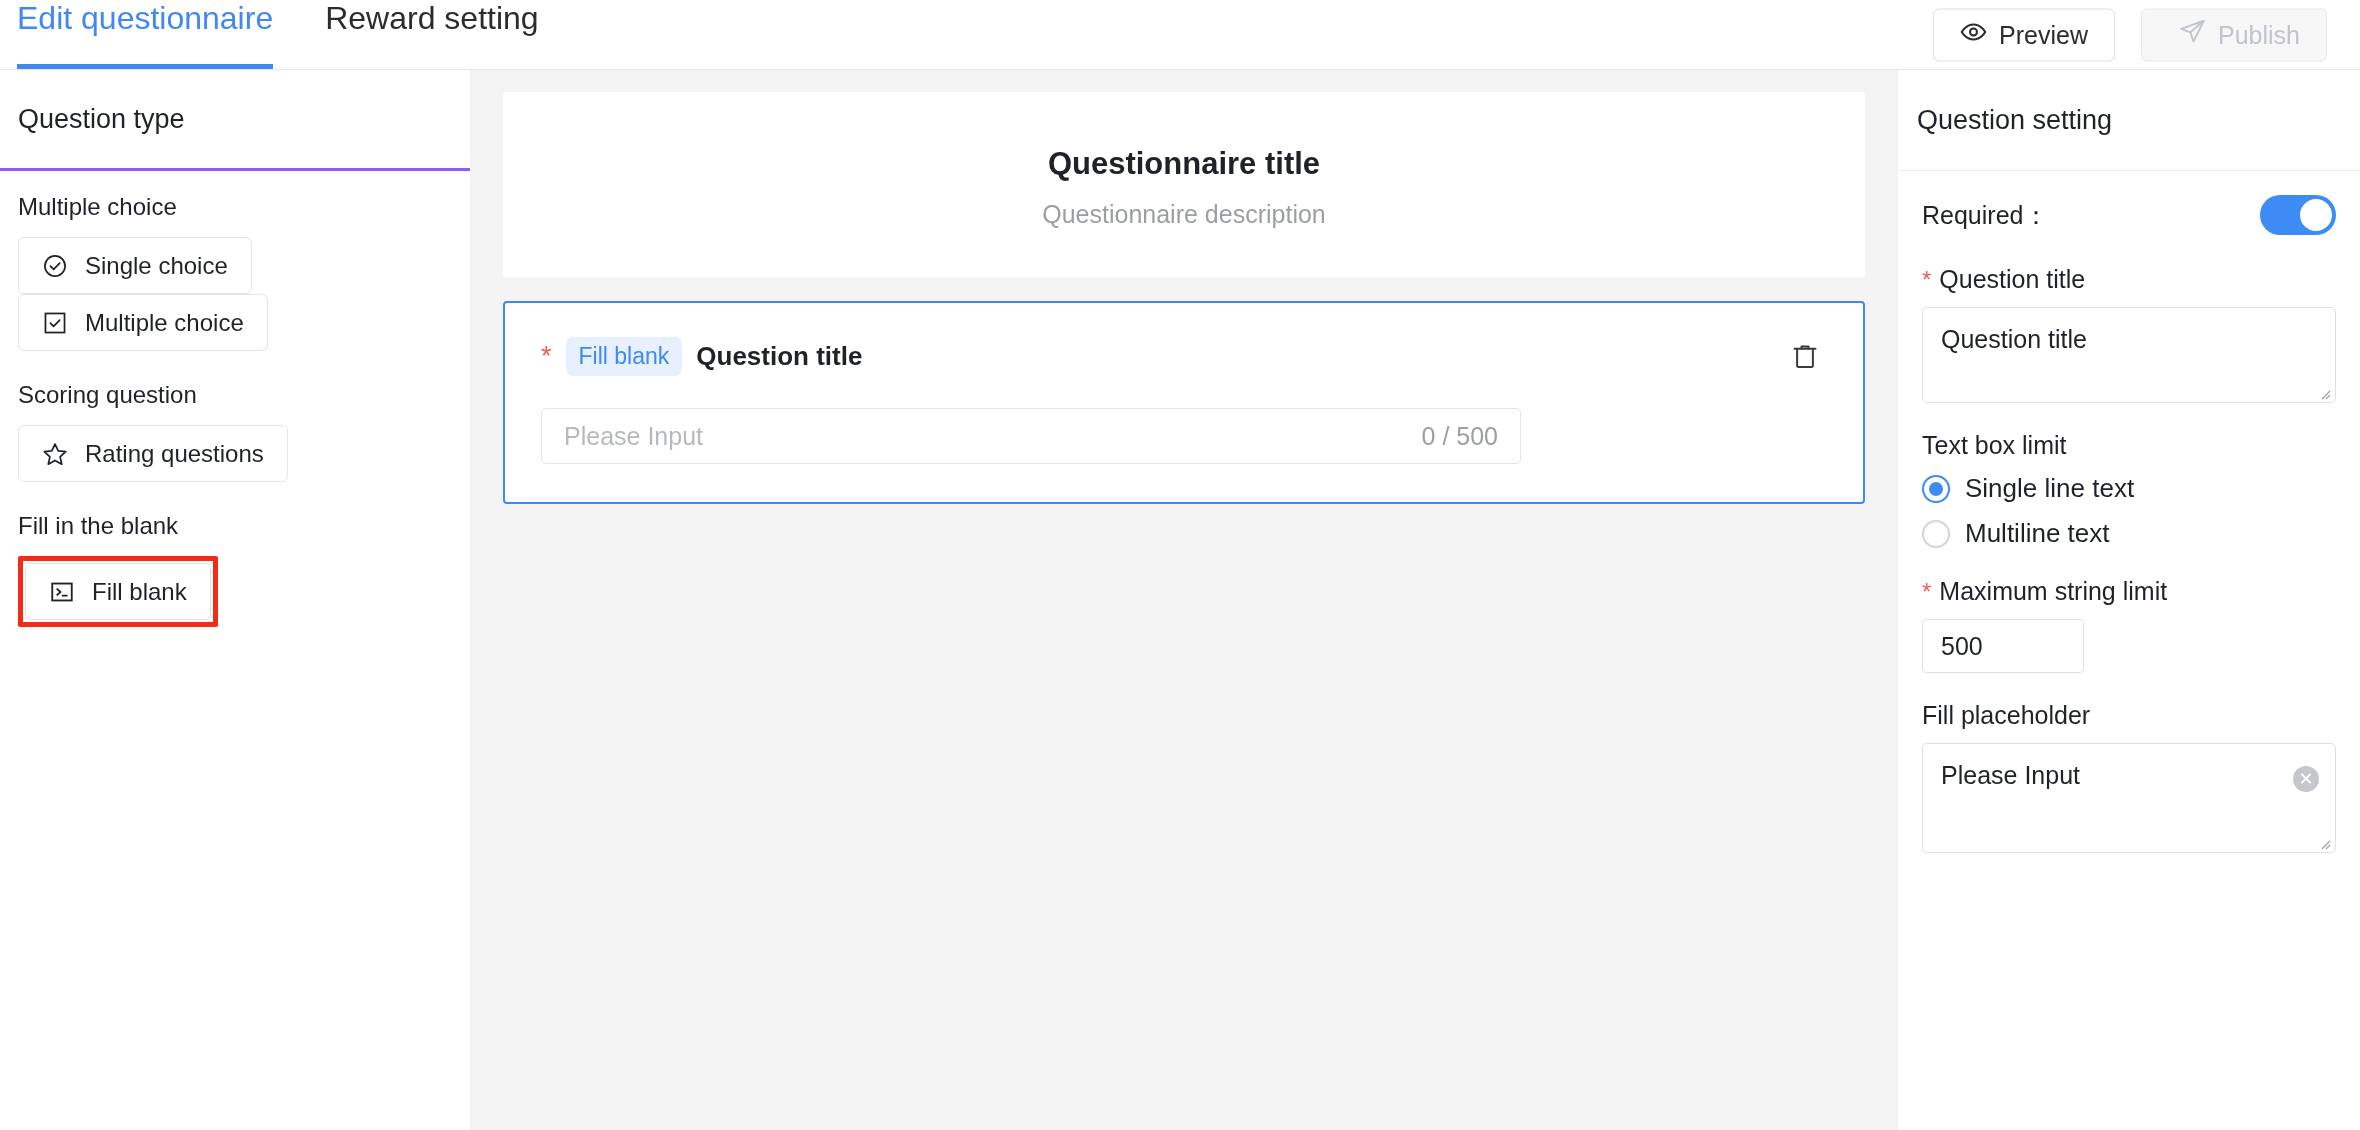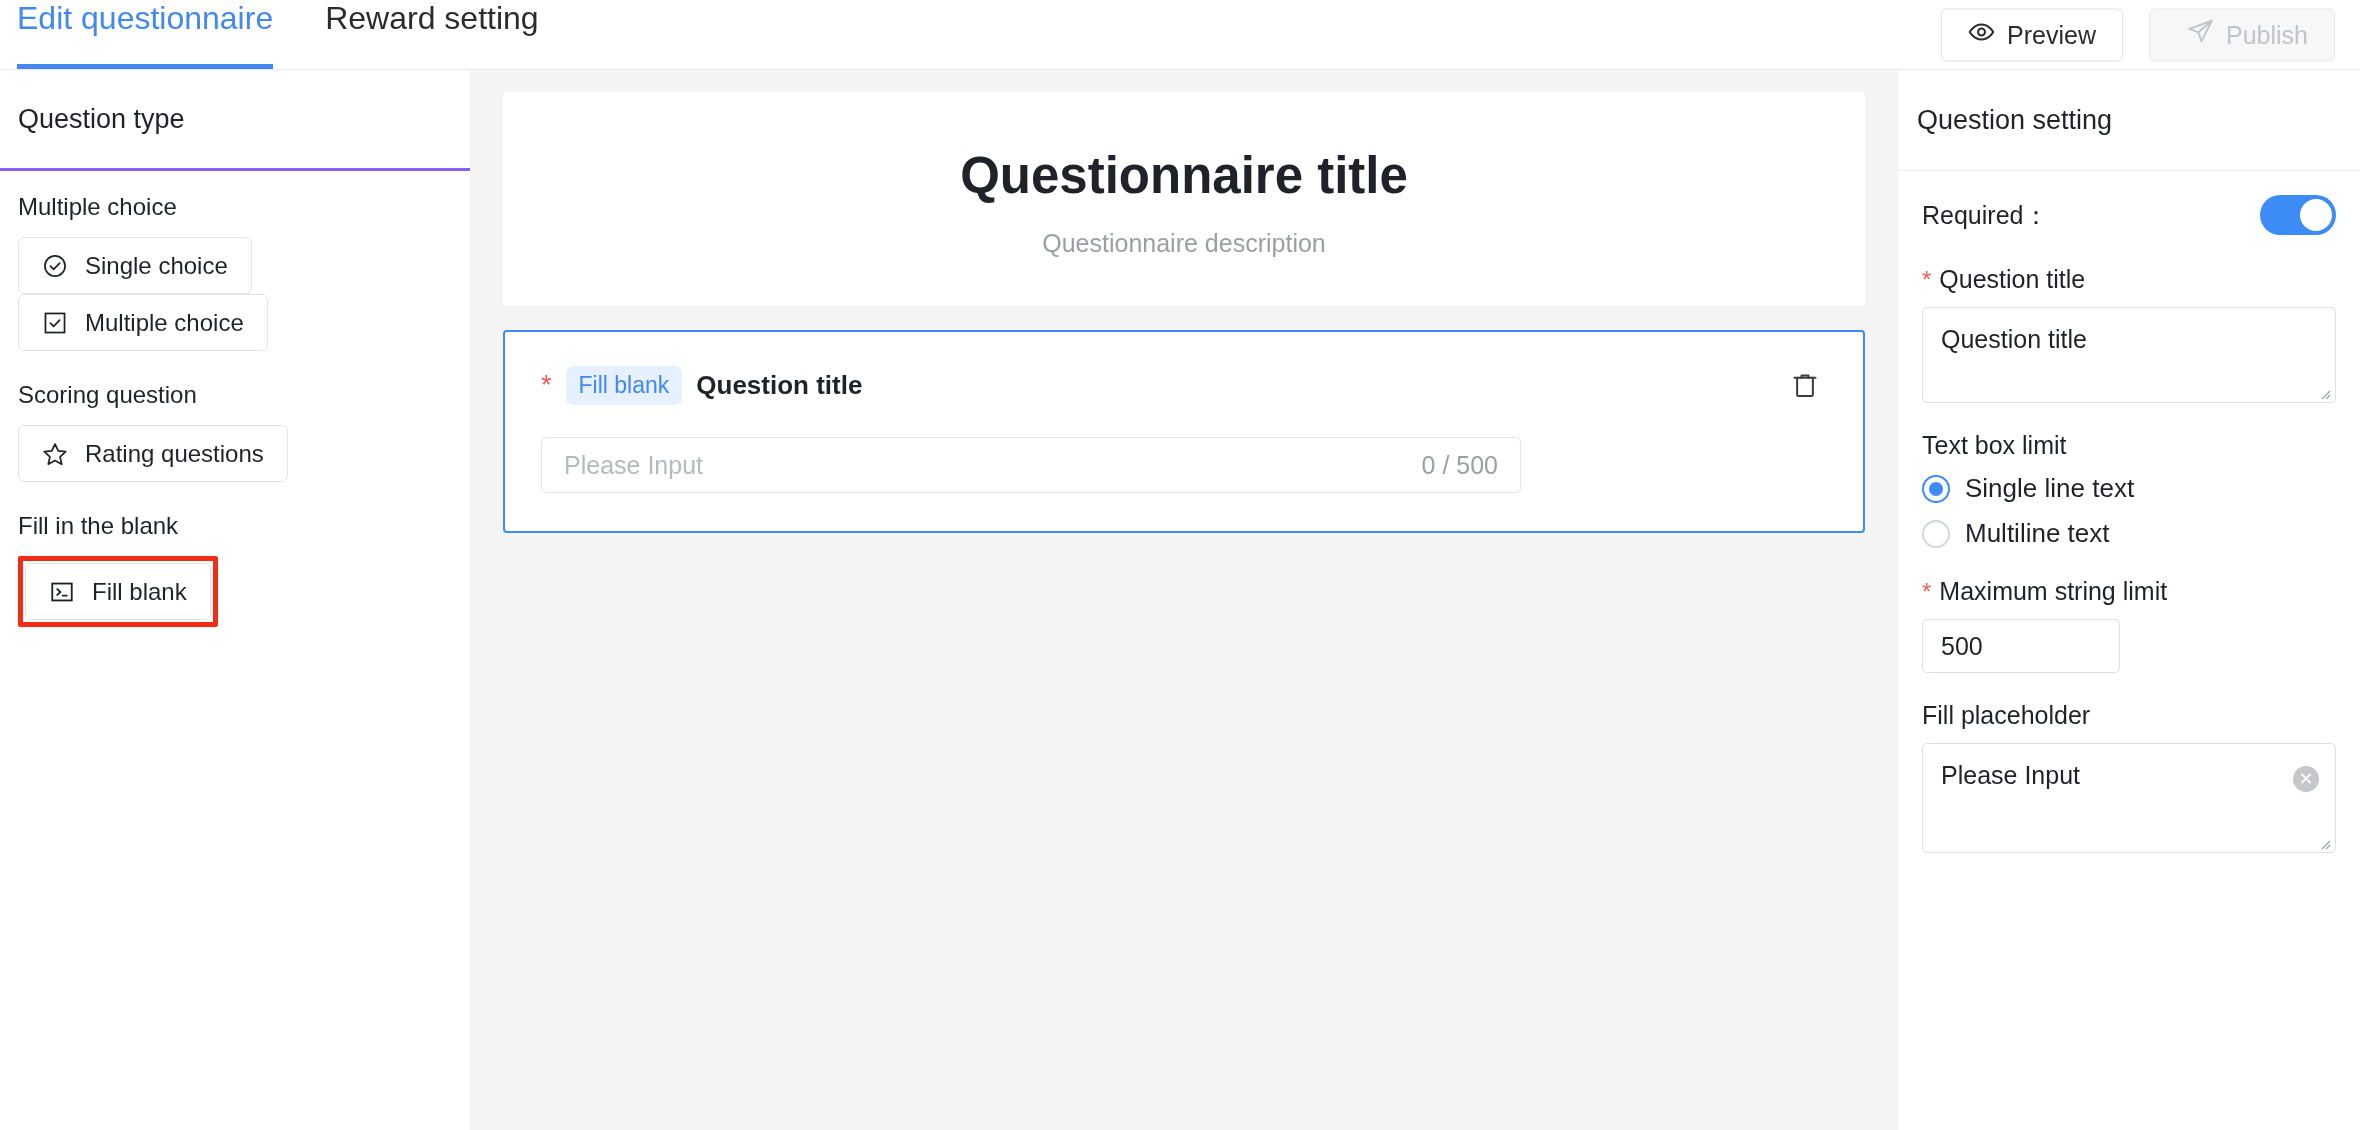--- a/index.html
+++ b/index.html
@@ -37,21 +37,21 @@
   .tab.active::after {
     content: "";
     position: absolute;
     left: 0; right: 0; bottom: 0;
     height: 5px;
     background: #4189f0;
   }
 
   .topbar-actions {
     position: absolute;
-    right: 25px; top: 50%;
+    right: 33px; top: 50%;
     transform: translateY(-50%);
     display: flex;
     align-items: flex-end;
   }
   .btn {
     display: flex; align-items: center; justify-content: center;
     gap: 12px;
     height: 53px;
     padding: 0 26px;
     border: 1px solid #dcdfe6;
@@ -133,24 +133,24 @@
     padding: 22px 33px 0 33px;
     overflow: hidden;
   }
   .q-header-card {
     background: #ffffff;
     border-radius: 4px;
     padding: 54px 0 48px 0;
     text-align: center;
   }
   .q-title {
-    font-size: 51px;
+    font-size: 31px;
     color: #1f2329;
     font-weight: 600;
-    margin-bottom: 24px;
+    margin-bottom: 18px;
     text-align: center;
   }
   .q-desc { font-size: 25px; color: #9b9ea3; }
 
   .q-card {
     margin-top: 24px;
     background: #ffffff;
     border: 2px solid #4189f0;
     border-radius: 4px;
     padding: 34px 36px 38px 36px;
@@ -298,21 +298,21 @@
     content: "";
     position: absolute;
     left: 50%; top: 50%;
     transform: translate(-50%, -50%);
     width: 14px; height: 14px;
     border-radius: 50%;
     background: #3d8cf5;
   }
   .radio-label { font-size: 26px; color: #1f2329; }
   .num-input {
-    width: 198px; height: 54px;
+    width: 162px; height: 54px;
     border: 1px solid #dcdfe6;
     border-radius: 5px;
     display: flex; align-items: center;
     padding: 0 18px;
     font-size: 25px;
     color: #1f2329;
     background: #fff;
     cursor: text;
   }
 </style>

